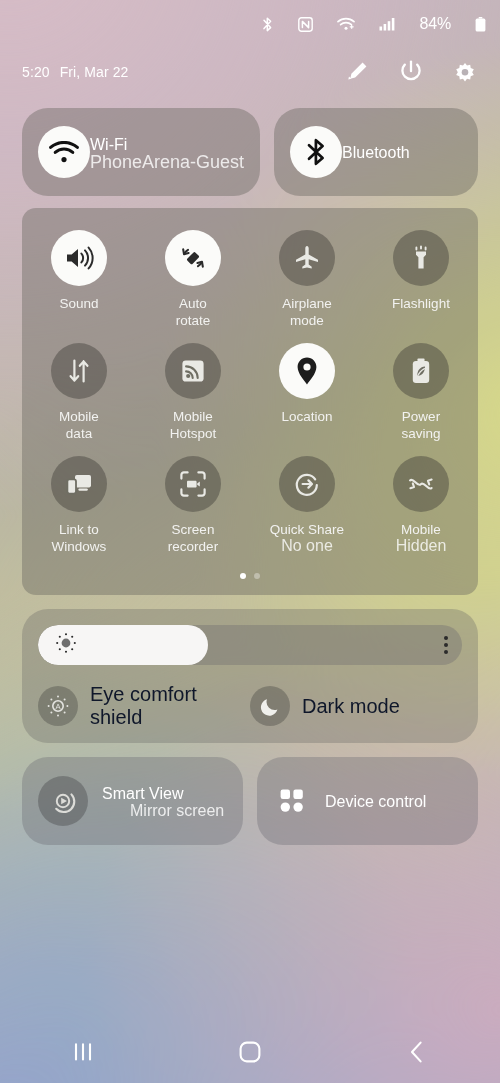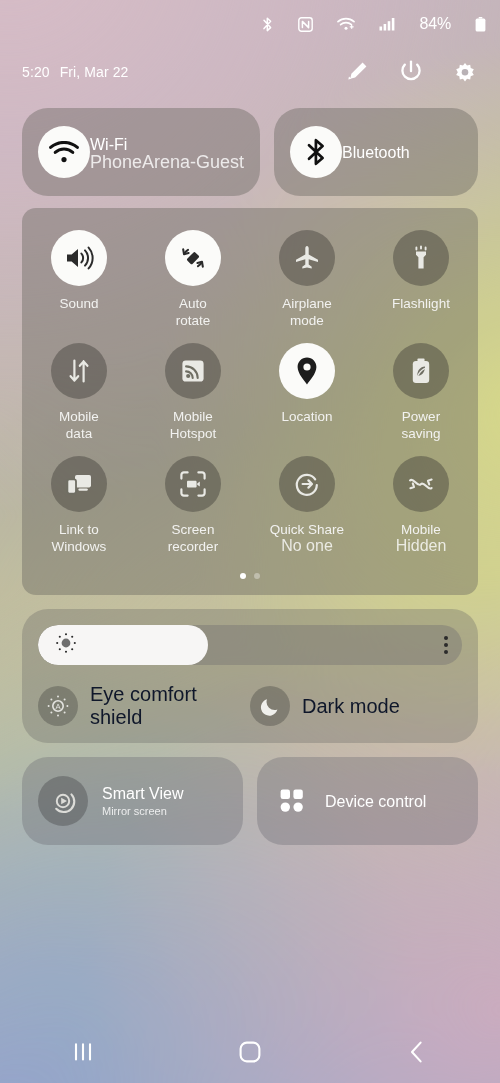--- a/index.html
+++ b/index.html
@@ -138,21 +138,21 @@
     display:flex; align-items:center; padding:0 16px; gap:14px; cursor:pointer;
   }
   .btile-ic {
     width:50px; height:50px; border-radius:50%;
     background:rgba(55,56,60,0.34);
     display:flex; align-items:center; justify-content:center; flex:0 0 50px;
   }
   .btile.plain .btile-ic { background:transparent; width:38px; flex:0 0 38px; }
   .btile-txt { display:flex; flex-direction:column; }
   .btile-title { color:#fff; font-size:16px; line-height:19px; }
-  .btile-sub { color:rgba(255,255,255,0.82); font-size:11px; line-height:16px; }
+  .btile-sub { color:rgba(255,255,255,0.82); font-size:16px; line-height:16px;margin-left:28px; }
 
   
   .navbar {
     position:absolute; left:0; right:0; bottom:0; height:62px;
     display:flex; align-items:center; justify-content:space-around;
   }
   .navbtn { width:70px; height:46px; display:flex; align-items:center; justify-content:center; cursor:pointer; }
 </style>
 </head>
 <body>

